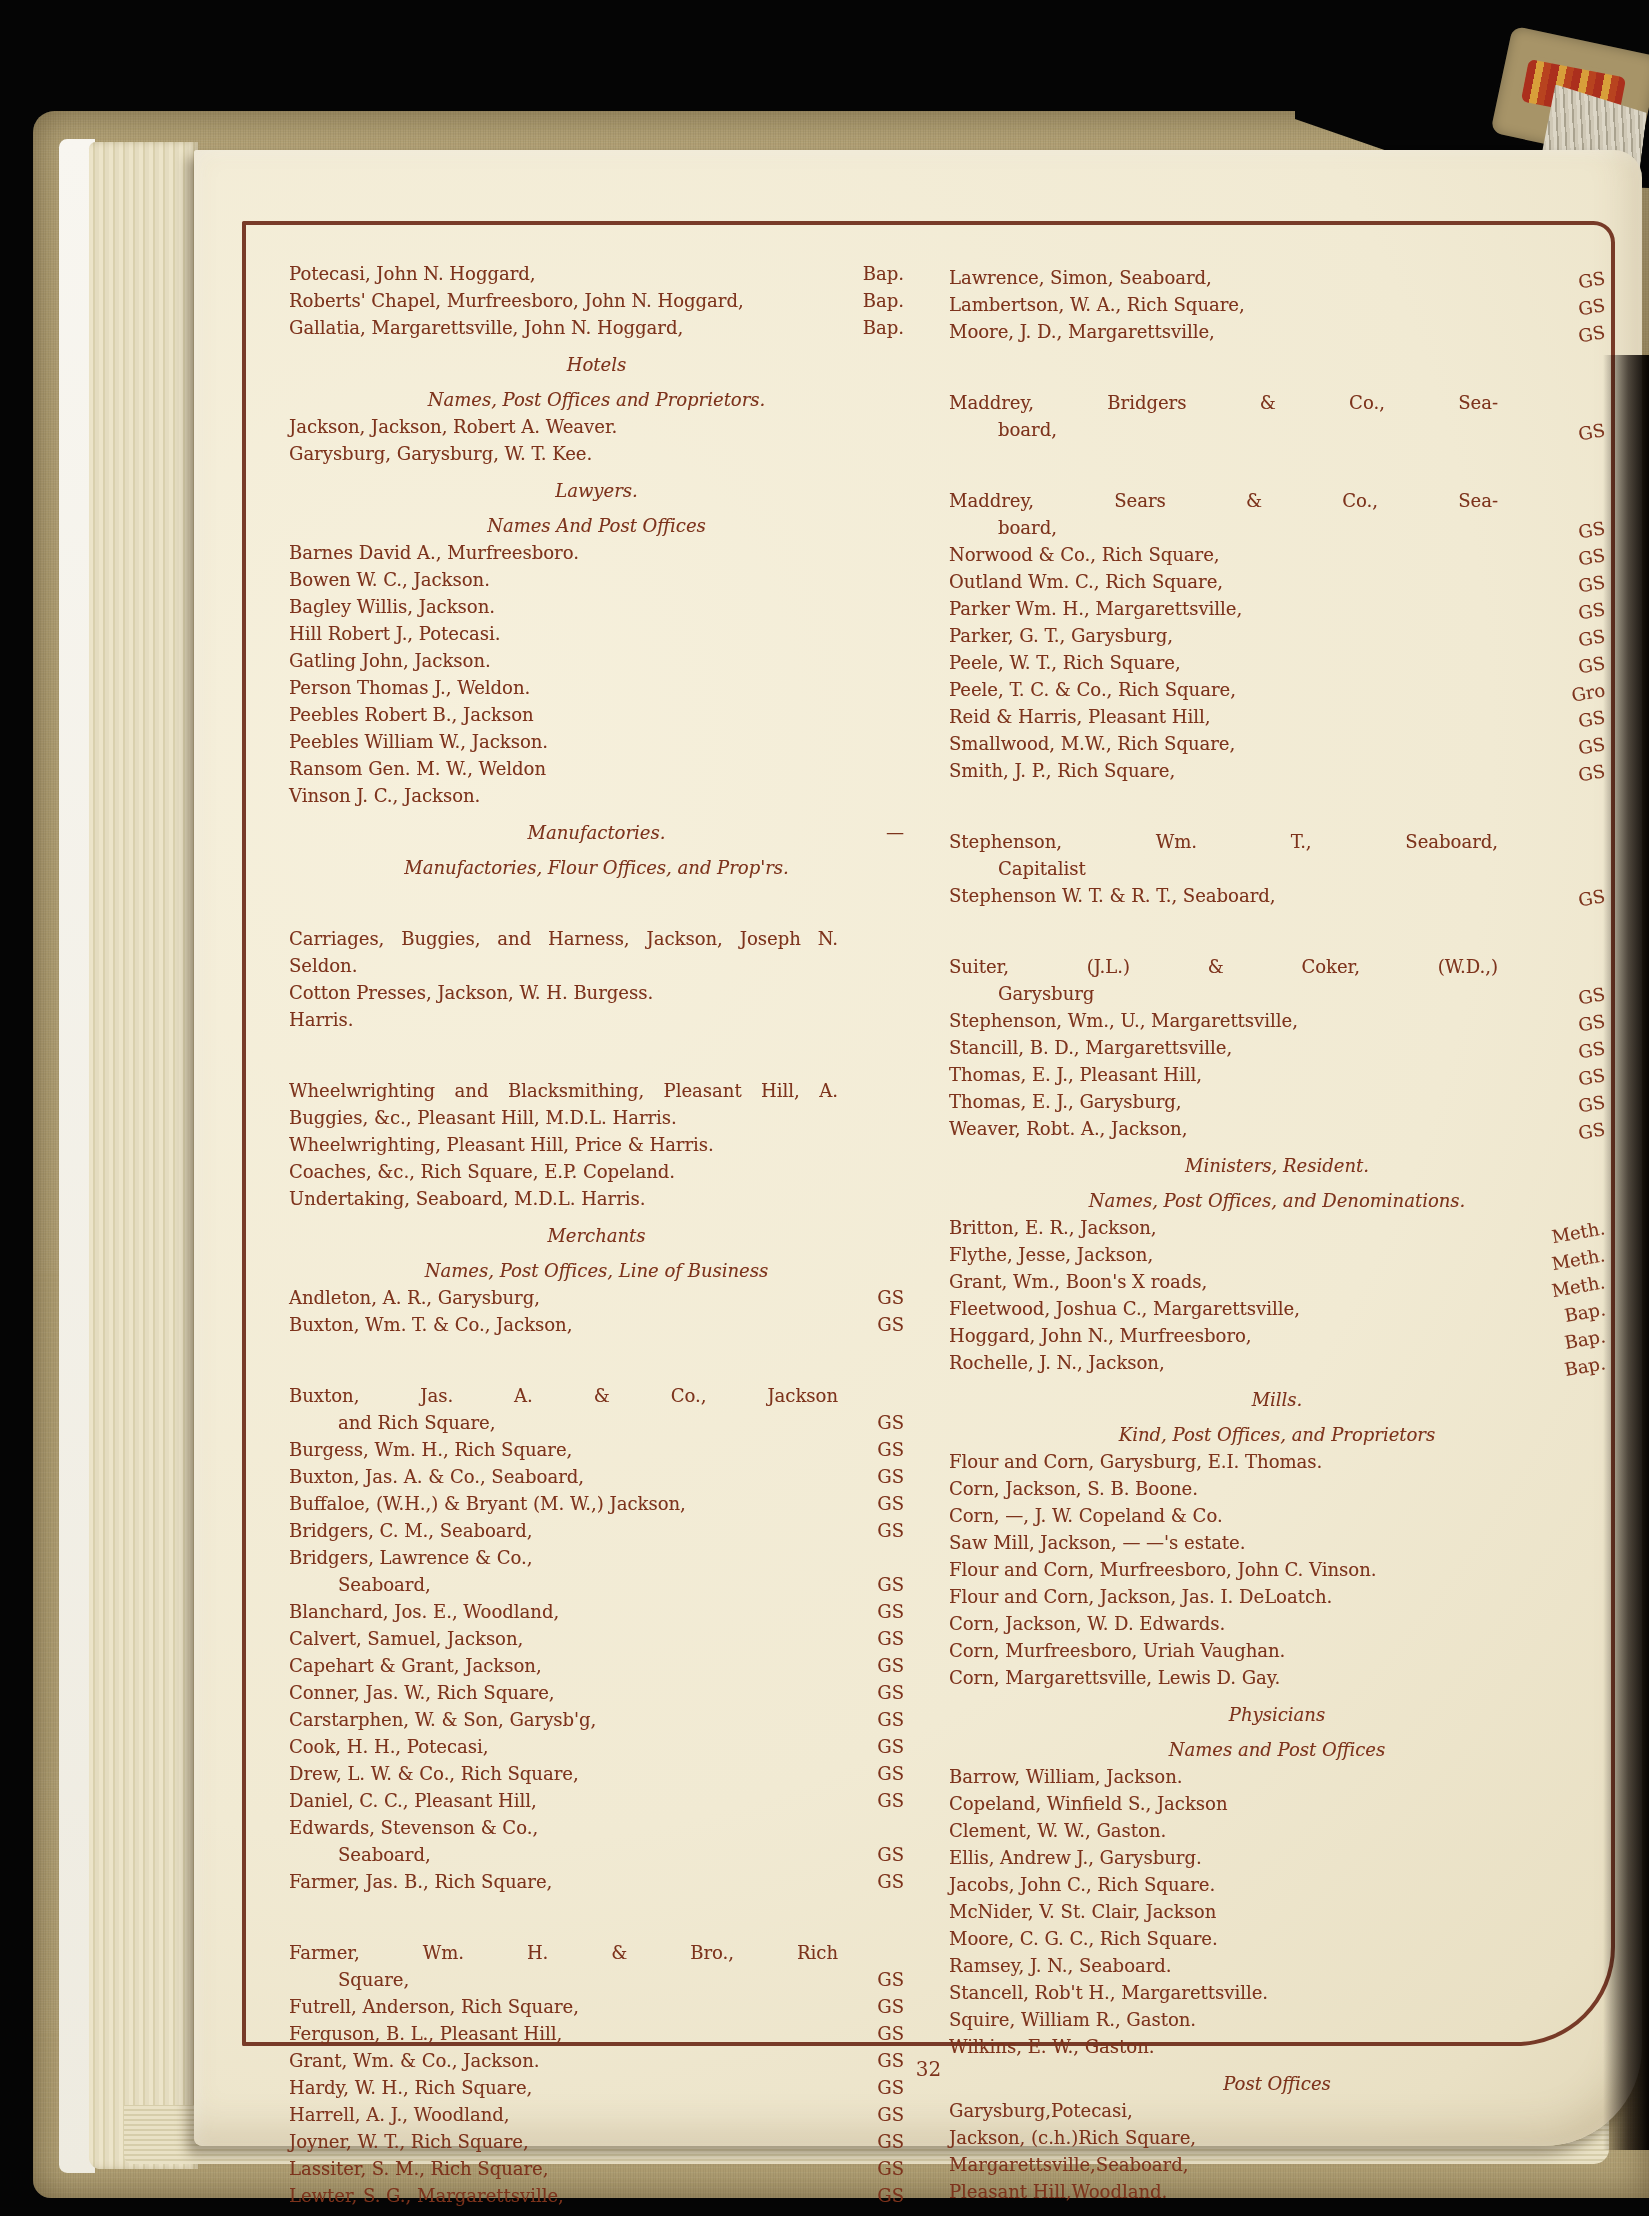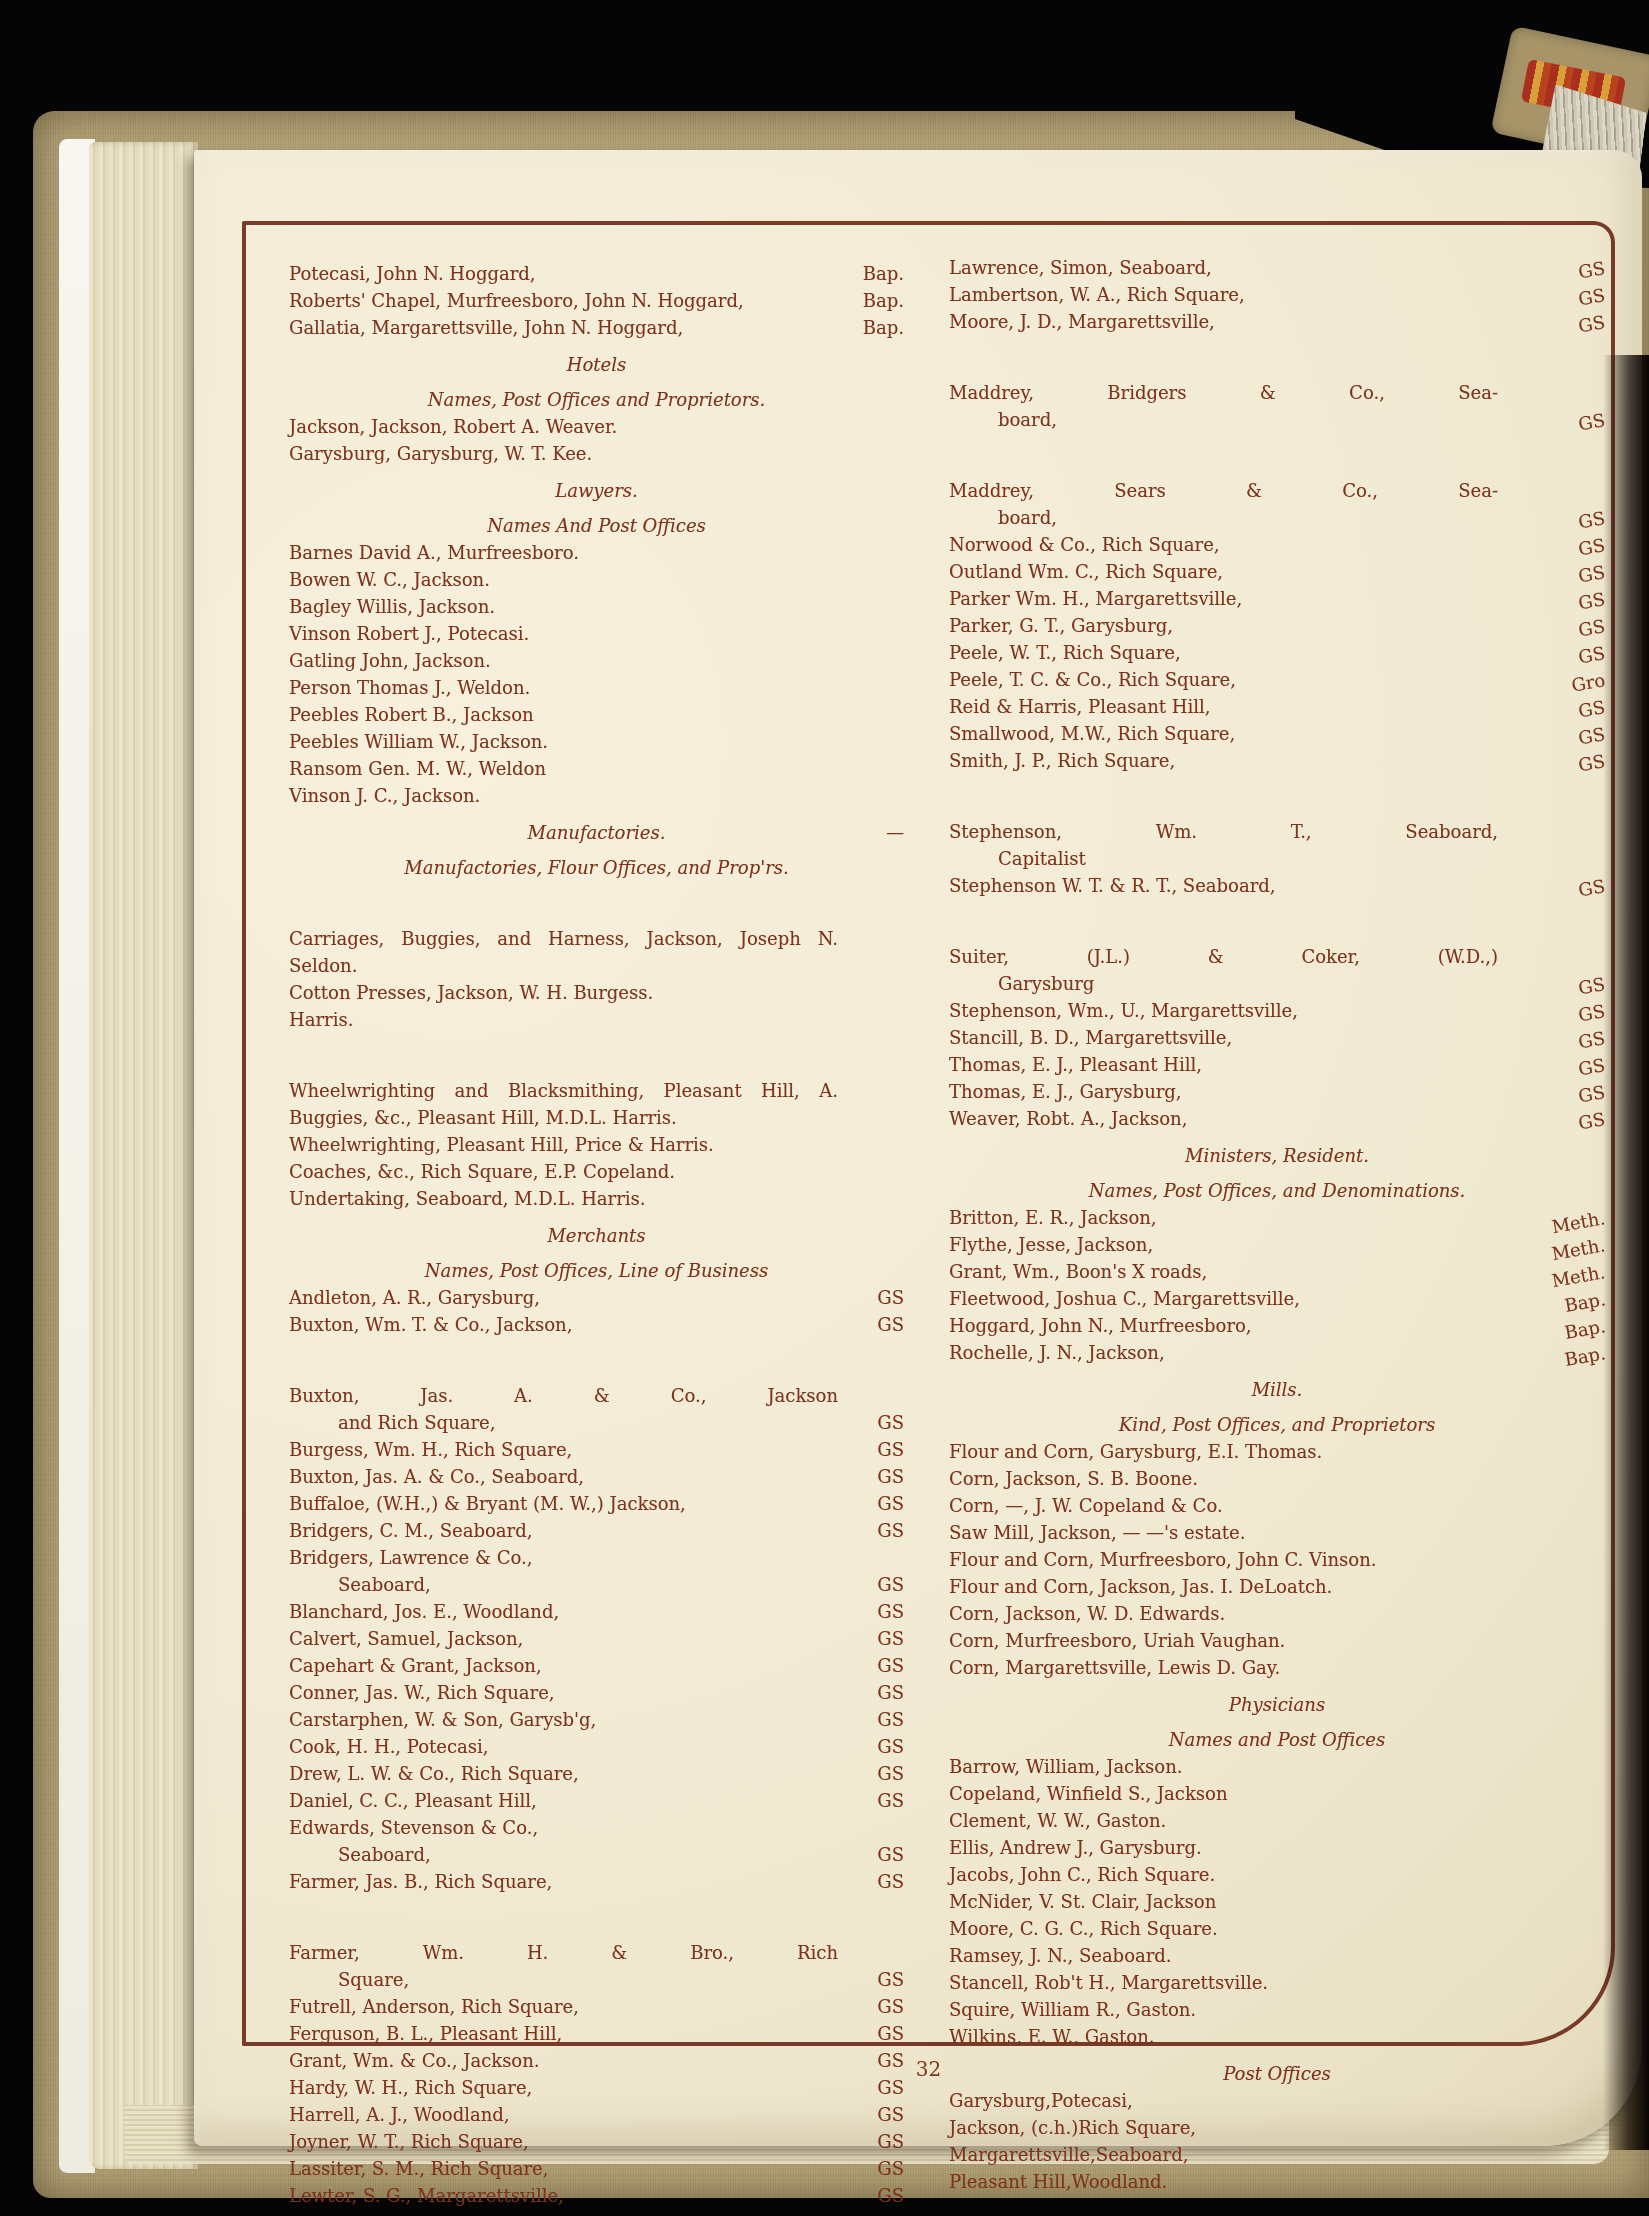--- a/index.html
+++ b/index.html
@@ -38,21 +38,21 @@
                     inset -13px -16.5px 36px rgba(120,95,55,.18),
                     inset 3.3px 3.3px 15px rgba(255,255,255,.35);}
   .spine-dark{position:absolute;left:1603px;top:355px;width:46px;height:1795px;
          background:linear-gradient(90deg,rgba(15,8,4,0),rgba(15,8,4,.7) 55%,#070401 100%);}
 
   
   .frame{position:absolute;left:48px;top:71px;width:1373px;height:1825px;box-sizing:border-box;
          border:4.1px solid #6e2d1b;border-radius:1.6px 21.4px 99px 1.6px;opacity:.93;}
   .col{position:absolute;color:#7d331c;}
   .col-left{left:95px;top:110px;width:615px;}
-  .col-right{left:755px;top:104px;width:656px;}
+  .col-right{left:755px;top:114px;width:656px;}
   .line{display:flex;align-items:baseline;line-height:27px;font-size:18px;
         text-shadow:0.2px 0.2px 0 rgba(125,51,28,.3);}
   .t{flex:1 1 auto;white-space:nowrap;}
   .b{flex:0 0 auto;margin-left:8.2px;white-space:nowrap;}
   .col-right .b{transform:rotate(-10deg);transform-origin:right center;}
   .h{justify-content:center;font-style:italic;margin-top:10px;position:relative;}
   .h .t,.sh .t{flex:0 0 auto;}
   .h .b{position:absolute;right:0;top:0;font-style:normal;margin-left:0;}
   .sh{justify-content:center;font-style:italic;margin-top:8px;}
   .i .t{padding-left:49px;}
@@ -110,21 +110,21 @@
         <div class="line e">
           <span class="t">Barnes David A., Murfreesboro.</span>
         </div>
         <div class="line e">
           <span class="t">Bowen W. C., Jackson.</span>
         </div>
         <div class="line e">
           <span class="t">Bagley Willis, Jackson.</span>
         </div>
         <div class="line e">
-          <span class="t">Vinson Robert J., Potecasi.</span>
+          <span class="t">Hill Robert J., Potecasi.</span>
         </div>
         <div class="line e">
           <span class="t">Gatling John, Jackson.</span>
         </div>
         <div class="line e">
           <span class="t">Person Thomas J., Weldon.</span>
         </div>
         <div class="line e">
           <span class="t">Peebles Robert B., Jackson</span>
         </div>

